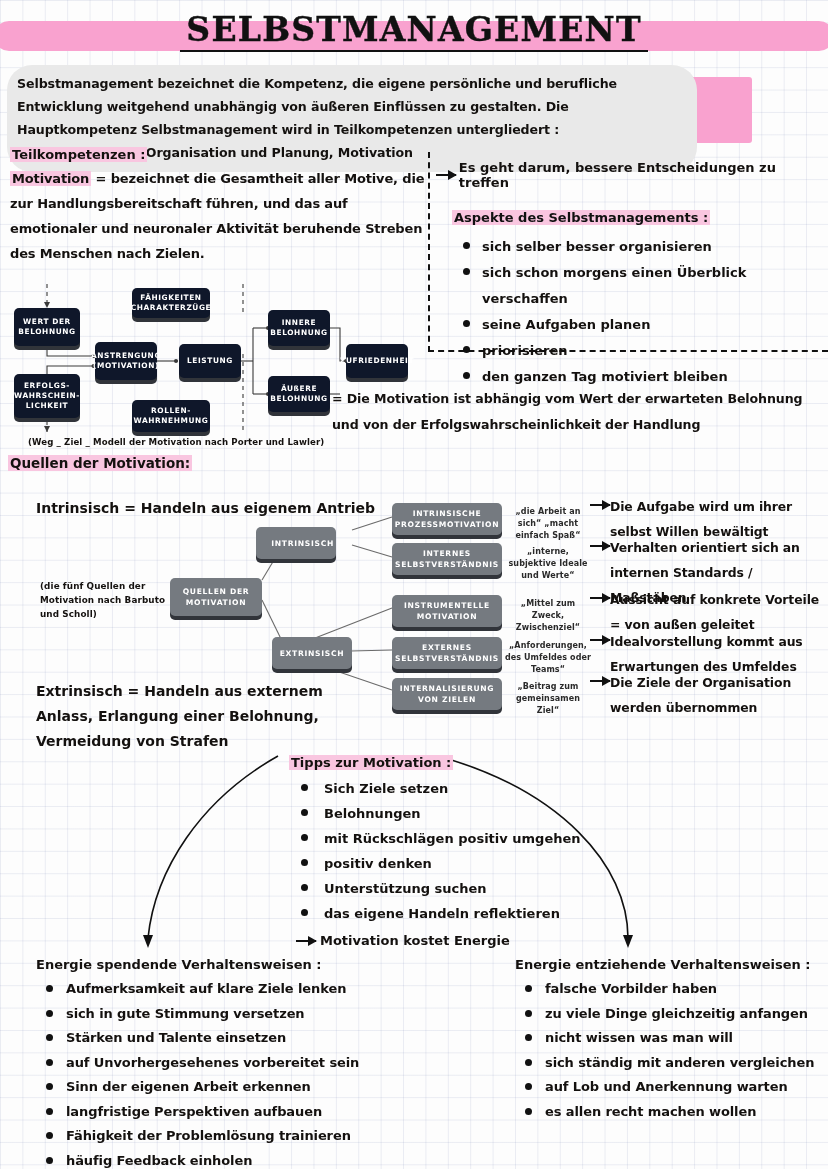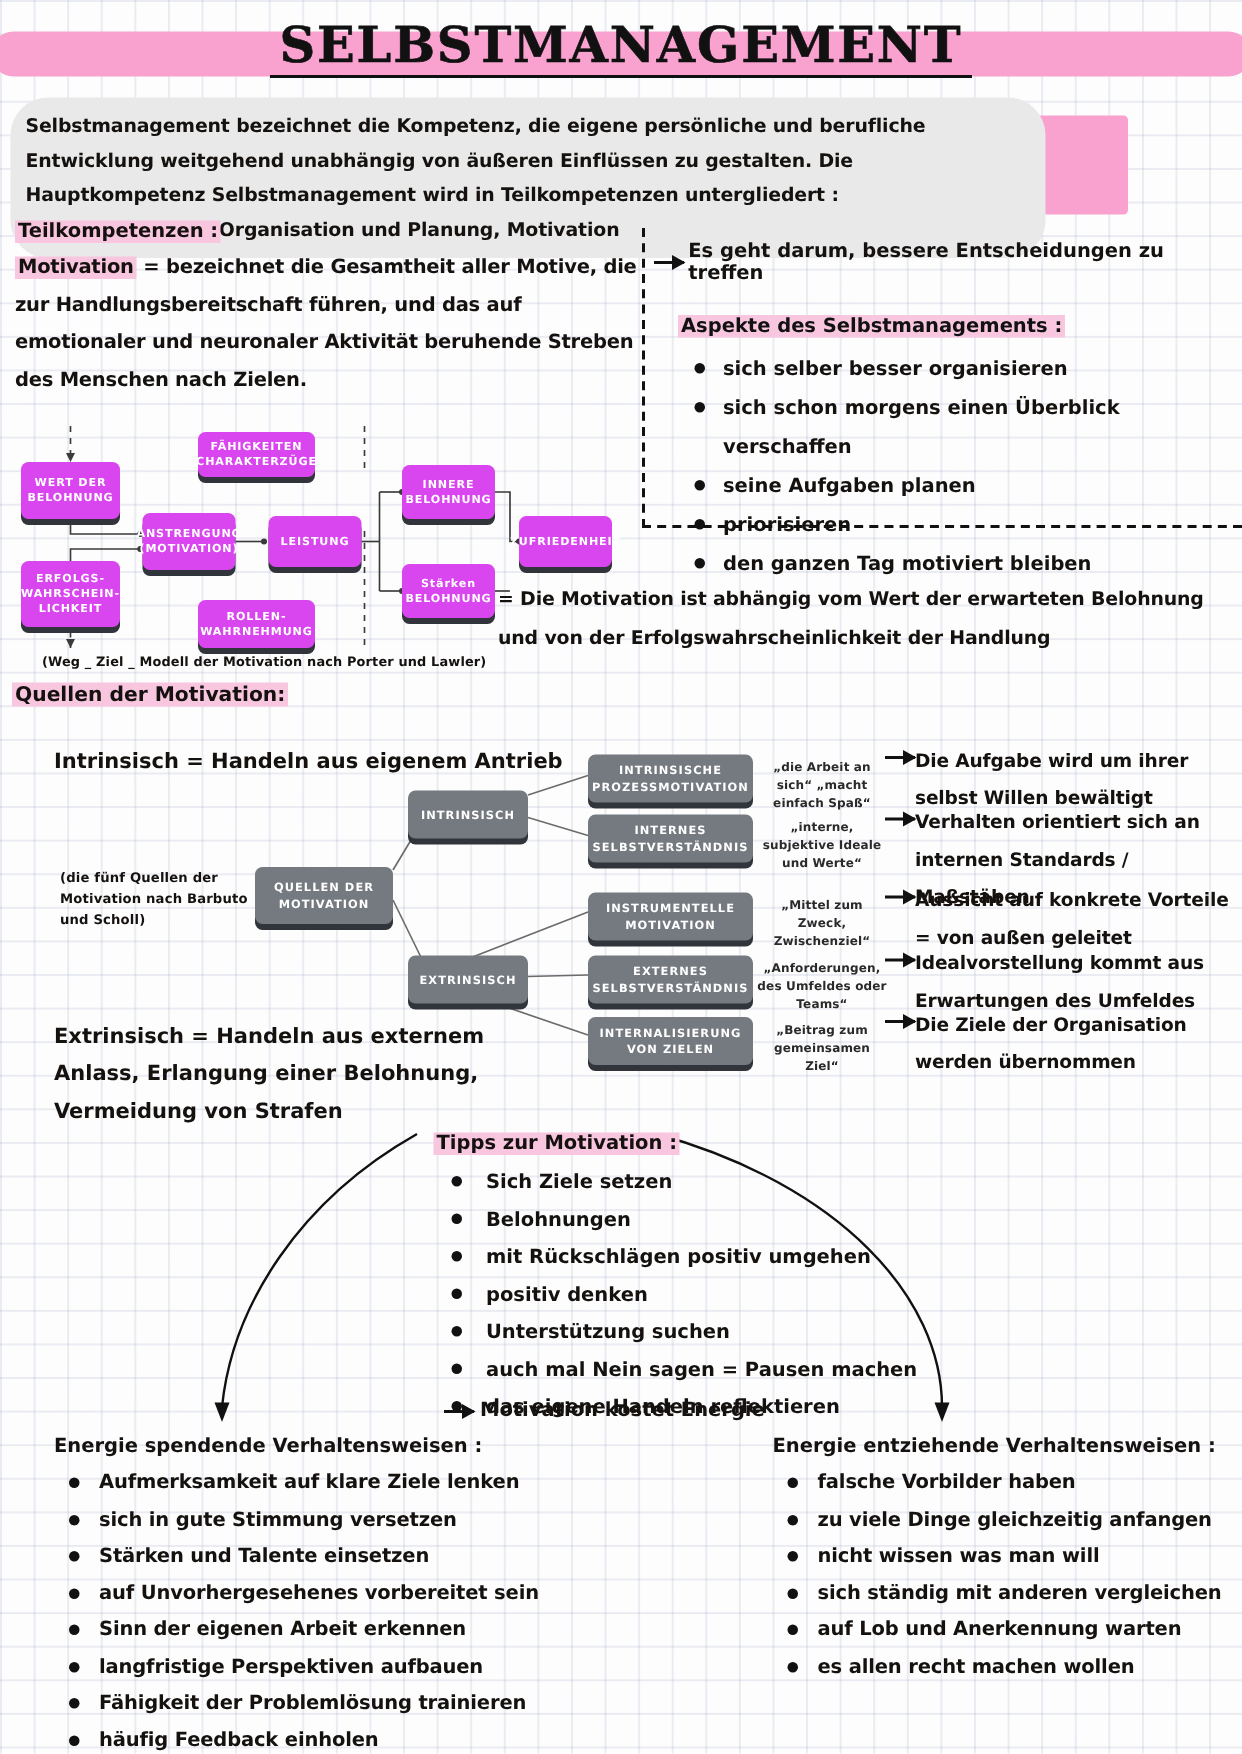--- a/index.html
+++ b/index.html
@@ -66,21 +66,21 @@
   .aspekte-list { position:absolute; left:30px; top:82px; }
   .aspekte-list li { list-style:none; font-size:13px; font-weight:700; line-height:26px; position:relative; padding-left:22px; }
   .aspekte-list li:before {
     content:""; position:absolute; left:3px; top:8px; width:7px; height:7px;
     background:#111; border-radius:50%;
   }
 
   
   .pl { position:absolute; left:0px; top:282px; width:430px; height:170px; }
   .nbox {
-    position:absolute; background:#d946ef; color:#fff;
+    position:absolute; background:#0f172a; color:#fff;
     font-size:7.4px; font-weight:700; letter-spacing:0.6px; text-align:center;
     display:flex; align-items:center; justify-content:center;
     border-radius:5px; line-height:10px;
     box-shadow:0 4px 0 0 #31343a; padding:12px;
   }
   .pl-caption {
     position:absolute; left:28px; top:437px; font-size:8.6px; font-weight:700; color:#14110f;
     letter-spacing:0.1px;
   }
   .pl svg { position:absolute; left:0; top:0; overflow:visible; }
@@ -215,21 +215,21 @@
   <div class="nbox" style="left:132px; top:118px; width:78px; height:32px;">
     <span>ROLLEN- WAHRNEHMUNG</span>
   </div>
   <div class="nbox" style="left:179px; top:62px; width:62px; height:34px;">
     <span>LEISTUNG</span>
   </div>
   <div class="nbox" style="left:268px; top:28px; width:62px; height:36px;">
     <span>INNERE BELOHNUNG</span>
   </div>
   <div class="nbox" style="left:268px; top:94px; width:62px; height:36px;">
-    <span>Stärken BELOHNUNG</span>
+    <span>ÄUßERE BELOHNUNG</span>
   </div>
   <div class="nbox" style="left:346px; top:62px; width:62px; height:34px;">
     <span>ZUFRIEDENHEIT</span>
   </div>
 </div>
 <div class="pl-caption">(Weg _ Ziel _ Modell der Motivation nach Porter und Lawler)</div>
 <div class="pl-note">= Die Motivation ist abhängig vom Wert der erwarteten Belohnung und von der Erfolgswahrscheinlichkeit der Handlung</div>
 
 <div class="quellen-head"><span class="hl">Quellen der Motivation:</span></div>
 <div class="intr-line">Intrinsisch = Handeln aus eigenem Antrieb</div>
@@ -244,21 +244,21 @@
     <path d="M352 545 L392 557"></path>
     <path d="M310 640 L392 608"></path>
     <path d="M310 652 L392 650"></path>
     <path d="M310 662 L392 690"></path>
   </g>
 </svg>
 
 <div class="qbox" style="left:170px; top:578px; width:92px; height:38px;">
   <span>QUELLEN DER MOTIVATION</span>
 </div>
-<div class="qbox" style="left:272px; top:527px; width:80px; height:32px;">
+<div class="qbox" style="left:256px; top:527px; width:80px; height:32px;justify-content:flex-end;">
   <span>INTRINSISCH</span>
 </div>
 <div class="qbox" style="left:272px; top:637px; width:80px; height:32px;">
   <span>EXTRINSISCH</span>
 </div>
 
 <div class="qbox" style="left:392px; top:503px; width:110px; height:32px;">
   <span>INTRINSISCHE PROZESSMOTIVATION</span>
 </div>
 <div class="qbox" style="left:392px; top:543px; width:110px; height:32px;">
@@ -313,21 +313,20 @@
   </g>
 </svg>
 
 <div class="tipps-title"><span class="hl">Tipps zur Motivation :</span></div>
 <ul class="tipps-list">
   <li>Sich Ziele setzen</li>
   <li>Belohnungen</li>
   <li>mit Rückschlägen positiv umgehen</li>
   <li>positiv denken</li>
   <li>Unterstützung suchen</li>
-  <li>auch mal Nein sagen = Pausen machen</li>
   <li>das eigene Handeln reflektieren</li>
 </ul>
 <div class="tipps-last">
   <div class="arw"></div>
   <span>Motivation kostet Energie</span>
 </div>
 
 <div class="blist-title" style="left:36px; top:957px;">Energie spendende Verhaltensweisen :</div>
 <ul class="blist" style="left:40px; top:977px;">
   <li>Aufmerksamkeit auf klare Ziele lenken</li>

